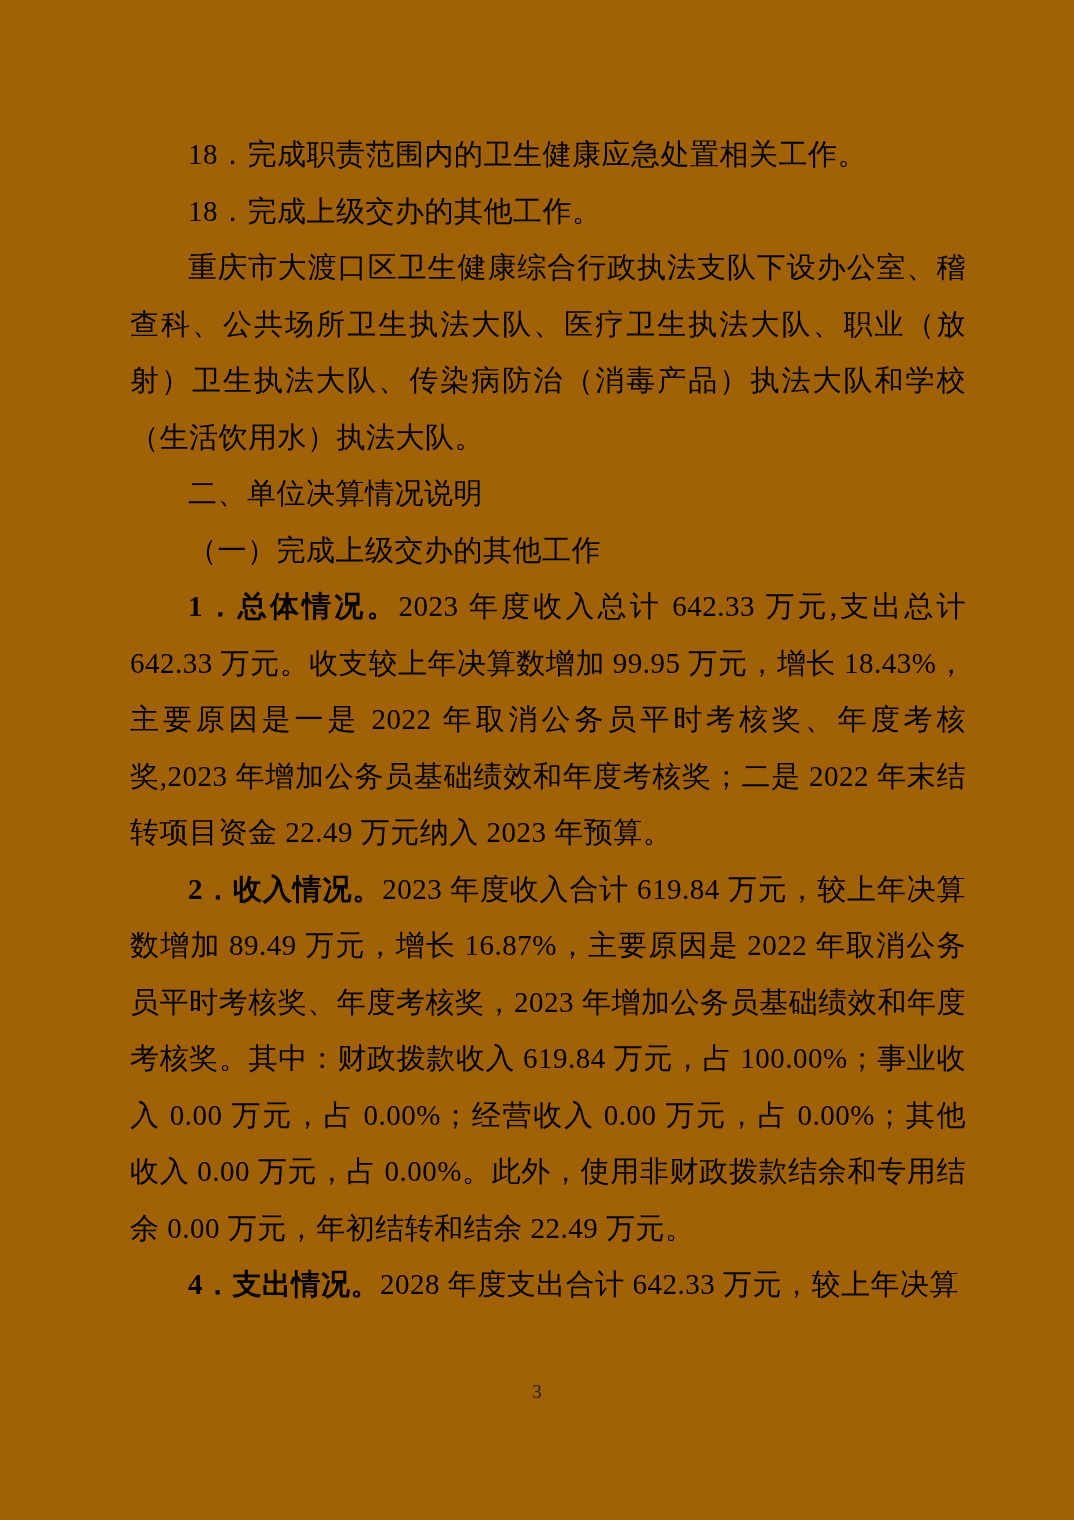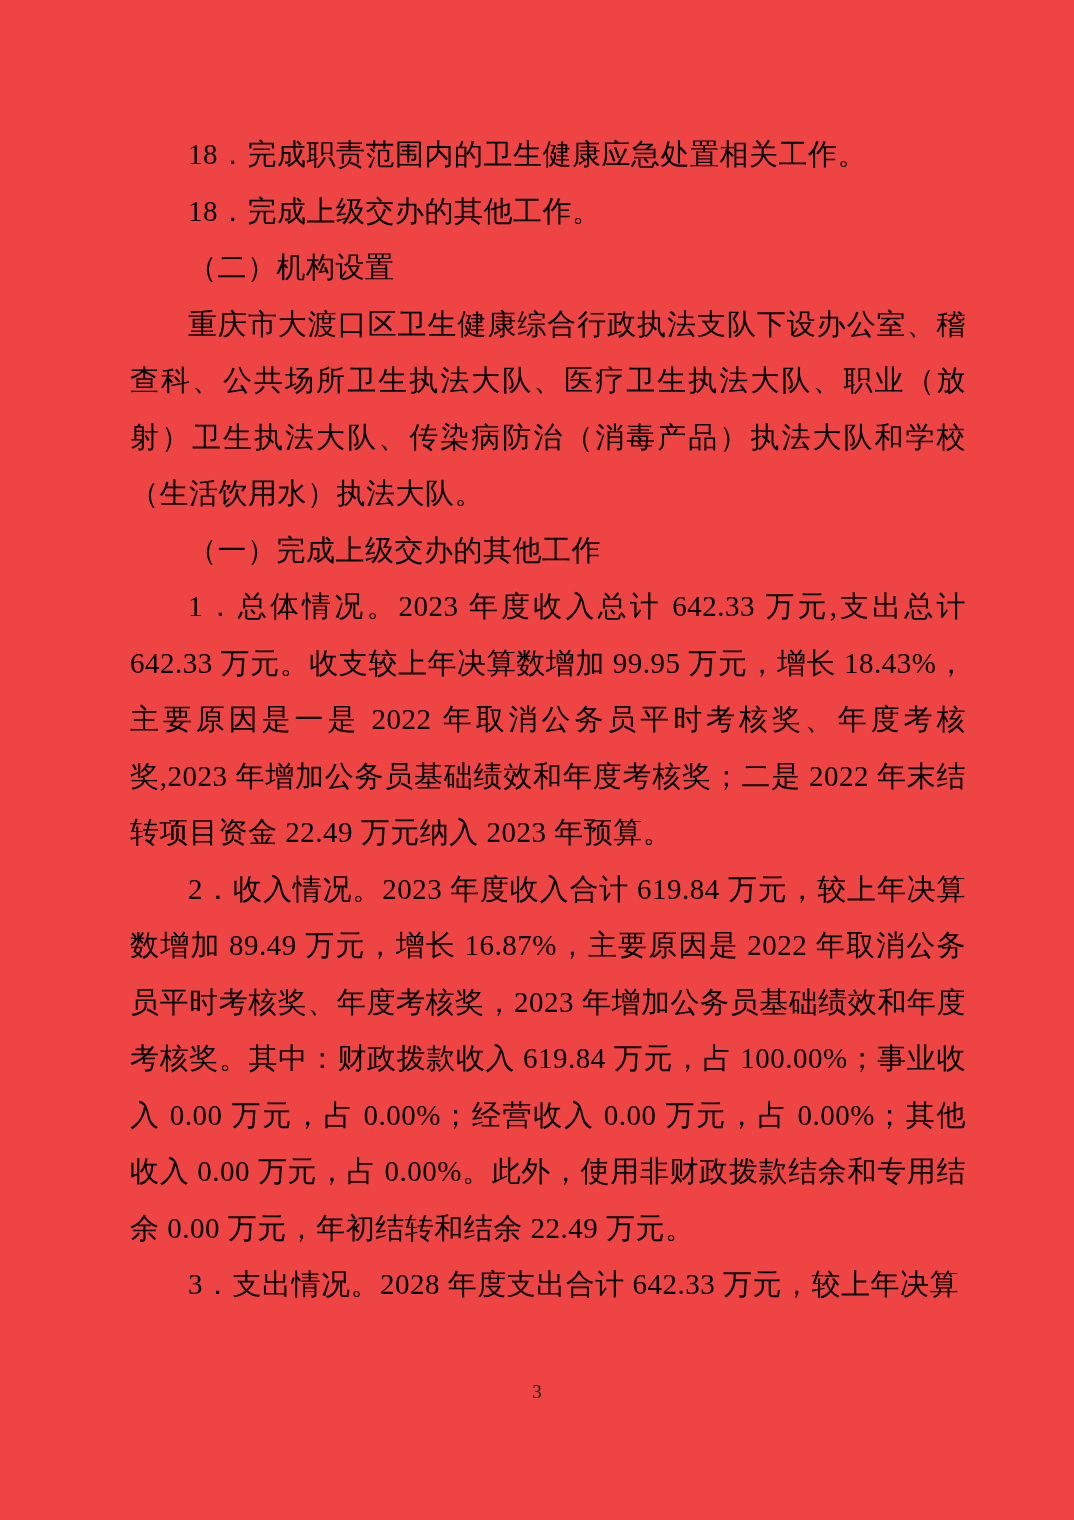--- a/index.html
+++ b/index.html
@@ -5,21 +5,21 @@
   * { box-sizing: border-box; }
   html, body {
     margin: 0;
     padding: 0;
     background: #ffffff;
   }
   .page {
     position: relative;
     width: 1074px;
     height: 1520px;
-    background: #ef4444;
+    background: #a16207;
     color: #000000;
     font-family: "Liberation Serif", "DejaVu Serif", serif;
     overflow: hidden;
   }
   .content {
     position: absolute;
     left: 130px;
     top: 126px;
     width: 836px;
   }
@@ -40,21 +40,21 @@
   .heading-kaiti {
     font-weight: bold;
     font-family: "Liberation Serif", "DejaVu Serif", serif;
   }
   .heading-heiti {
     font-weight: bold;
     font-family: "Liberation Sans", "DejaVu Sans", sans-serif;
     letter-spacing: 1px;
   }
   .lead {
-    font-weight: normal;
+    font-weight: bold;
   }
   .page-number {
     position: absolute;
     left: 0;
     right: 0;
     top: 1380px;
     text-align: center;
     font-size: 19px;
     line-height: 24px;
     color: #222222;
@@ -64,29 +64,29 @@
 </head>
 <body>
 
 <div class="page">
   <div class="content">
 
     <p class="body-text">18．完成职责范围内的卫生健康应急处置相关工作。</p>
 
     <p class="body-text">18．完成上级交办的其他工作。</p>
 
-    <h3 class="heading-kaiti">（二）机构设置</h3>
 
     <p class="body-text justify">重庆市大渡口区卫生健康综合行政执法支队下设办公室、稽查科、公共场所卫生执法大队、医疗卫生执法大队、职业（放射）卫生执法大队、传染病防治（消毒产品）执法大队和学校（生活饮用水）执法大队。</p>
 
+    <h2 class="heading-heiti">二、单位决算情况说明</h2>
 
     <h3 class="heading-kaiti">（一）完成上级交办的其他工作</h3>
 
     <p class="body-text justify"><span class="lead">1．总体情况。</span><span>2023 年度收入总计 642.33 万元,支出总计 642.33 万元。收支较上年决算数增加 99.95 万元，增长 18.43%，主要原因是一是 2022 年取消公务员平时考核奖、年度考核奖,2023 年增加公务员基础绩效和年度考核奖；二是 2022 年末结转项目资金 22.49 万元纳入 2023 年预算。</span></p>
 
     <p class="body-text justify"><span class="lead">2．收入情况。</span><span>2023 年度收入合计 619.84 万元，较上年决算数增加 89.49 万元，增长 16.87%，主要原因是 2022 年取消公务员平时考核奖、年度考核奖，2023 年增加公务员基础绩效和年度考核奖。其中：财政拨款收入 619.84 万元，占 100.00%；事业收入 0.00 万元，占 0.00%；经营收入 0.00 万元，占 0.00%；其他收入 0.00 万元，占 0.00%。此外，使用非财政拨款结余和专用结余 0.00 万元，年初结转和结余 22.49 万元。</span></p>
 
-    <p class="body-text justify"><span class="lead">3．支出情况。</span><span>2028 年度支出合计 642.33 万元，较上年决算</span></p>
+    <p class="body-text justify"><span class="lead">4．支出情况。</span><span>2028 年度支出合计 642.33 万元，较上年决算</span></p>
 
   </div>
 
   <div class="page-number">3</div>
 </div>
 
 </body></html>

